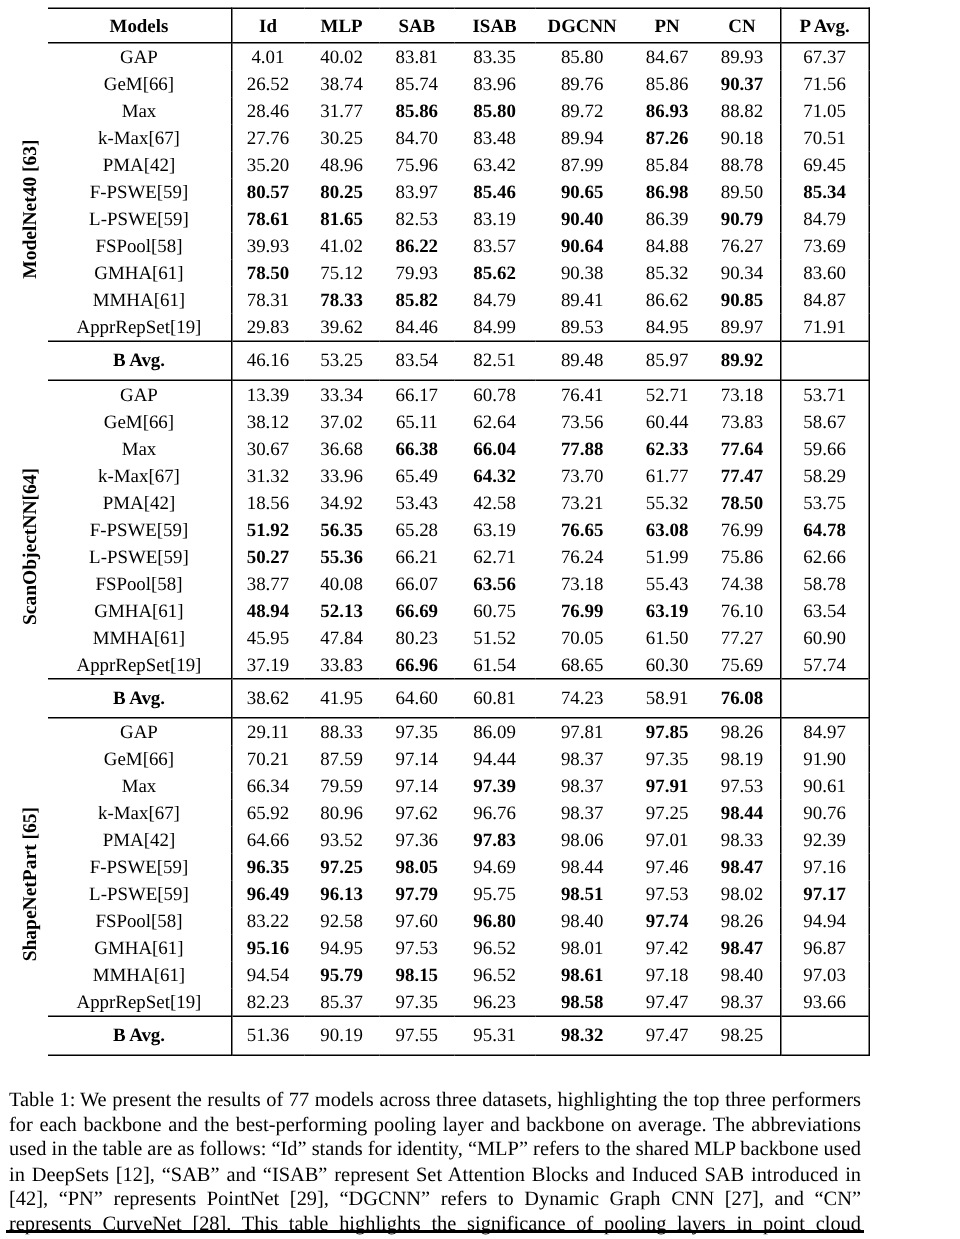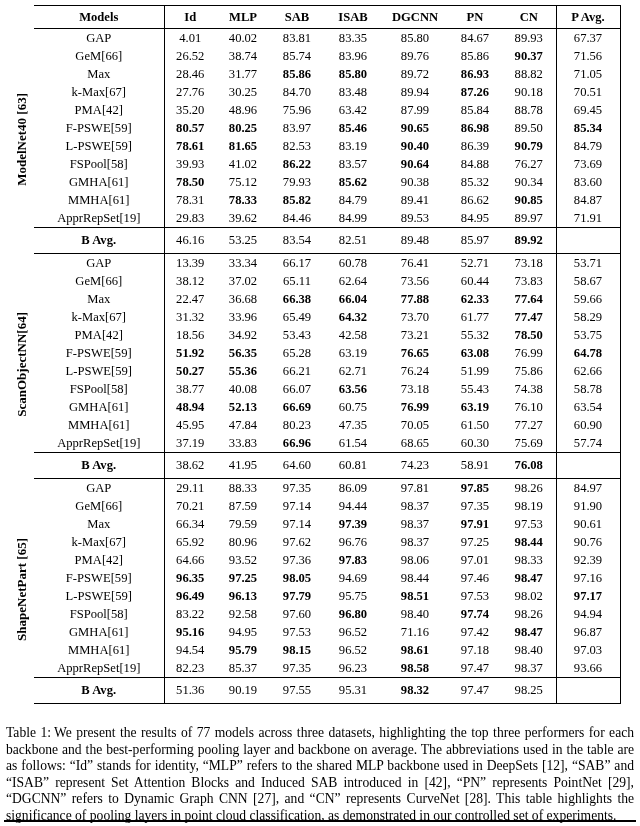--- a/index.html
+++ b/index.html
@@ -1,17 +1,17 @@
 <!DOCTYPE html>
 <html><head>
 <meta charset="utf-8">
 <style>
   html,body{margin:0;padding:0;background:#ffffff;color:#000000;}
   .page{
-    width:640px;height:826px;overflow:hidden;position:relative;background:#fff;
+    width:580px;height:826px;overflow:hidden;position:relative;background:#fff;
     font-family:"Liberation Serif", serif;
   }
   table{
     border-collapse:collapse;table-layout:fixed;
     margin:5px 0 0 8px;
   }
   td,th{
     font-size:12.6px;font-weight:normal;text-align:center;vertical-align:middle;
     height:18px;padding:0 2px;white-space:nowrap;overflow:hidden;
   }
@@ -219,21 +219,21 @@
           <td>37.02</td>
           <td>65.11</td>
           <td>62.64</td>
           <td>73.56</td>
           <td>60.44</td>
           <td class="vr">73.83</td>
           <td class="vr">58.67</td>
         </tr>
         <tr>
           <td class="vr">Max</td>
-          <td>22.47</td>
+          <td>30.67</td>
           <td>36.68</td>
           <td class="b">66.38</td>
           <td class="b">66.04</td>
           <td class="b">77.88</td>
           <td class="b">62.33</td>
           <td class="vr b">77.64</td>
           <td class="vr">59.66</td>
         </tr>
         <tr>
           <td class="vr">k-Max[67]</td>
@@ -299,21 +299,21 @@
           <td class="b">76.99</td>
           <td class="b">63.19</td>
           <td class="vr">76.10</td>
           <td class="vr">63.54</td>
         </tr>
         <tr>
           <td class="vr">MMHA[61]</td>
           <td>45.95</td>
           <td>47.84</td>
           <td>80.23</td>
-          <td>47.35</td>
+          <td>51.52</td>
           <td>70.05</td>
           <td>61.50</td>
           <td class="vr">77.27</td>
           <td class="vr">60.90</td>
         </tr>
         <tr>
           <td class="vr">ApprRepSet[19]</td>
           <td>37.19</td>
           <td>33.83</td>
           <td class="b">66.96</td>
@@ -422,21 +422,21 @@
           <td class="b">97.74</td>
           <td class="vr">98.26</td>
           <td class="vr">94.94</td>
         </tr>
         <tr>
           <td class="vr">GMHA[61]</td>
           <td class="b">95.16</td>
           <td>94.95</td>
           <td>97.53</td>
           <td>96.52</td>
-          <td>71.16</td>
+          <td>98.01</td>
           <td>97.42</td>
           <td class="vr b">98.47</td>
           <td class="vr">96.87</td>
         </tr>
         <tr>
           <td class="vr">MMHA[61]</td>
           <td>94.54</td>
           <td class="b">95.79</td>
           <td class="b">98.15</td>
           <td>96.52</td>

